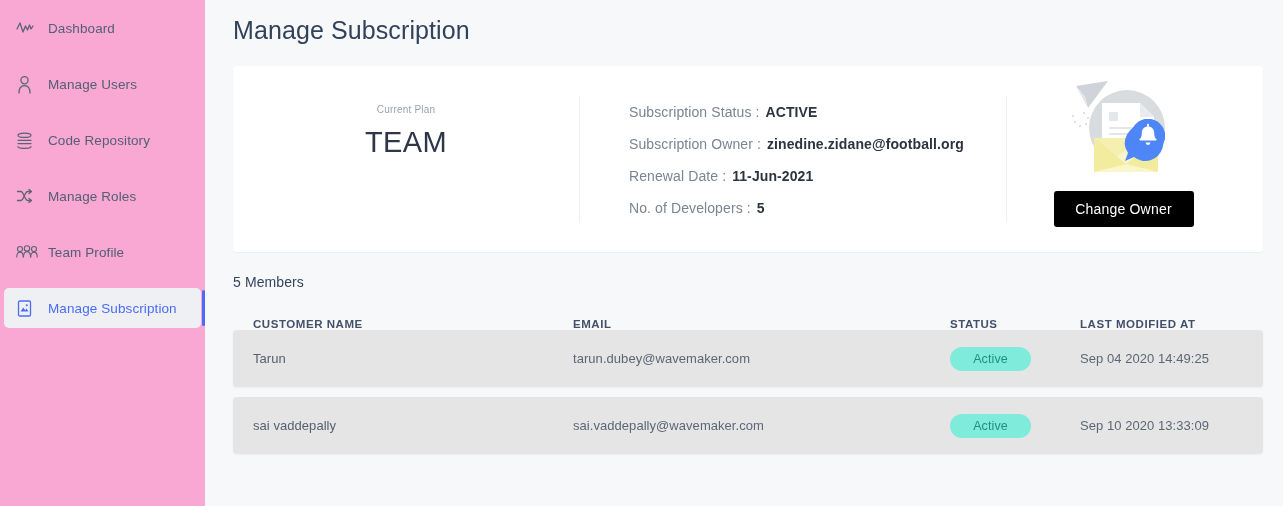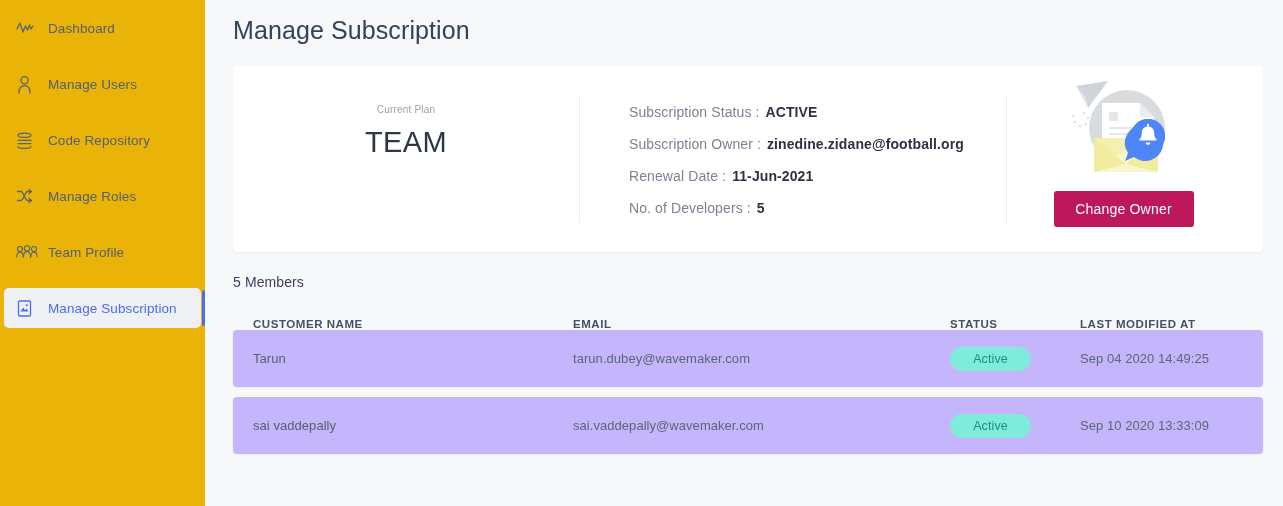--- a/index.html
+++ b/index.html
@@ -18,21 +18,21 @@
     display: flex;
     width: 1283px;
     height: 506px;
   }
 
   
   .sidebar {
     width: 205px;
     min-width: 205px;
     height: 506px;
-    background: #eab308;
+    background: #f9a8d4;
     padding-top: 8px;
     position: relative;
     z-index: 3;
   }
   .nav-item {
     position: relative;
     display: flex;
     align-items: center;
     height: 40px;
     margin: 0 4px 16px 4px;
@@ -164,21 +164,21 @@
     align-items: center;
   }
   .illustration {
     margin-top: 6px;
   }
   .change-owner-btn {
     position: absolute;
     top: 125px;
     width: 140px;
     height: 36px;
-    background: #be185d;
+    background: #000000;
     color: #fff;
     border: none;
     border-radius: 3px;
     font-family: "Liberation Sans", sans-serif;
     font-size: 14px;
     cursor: pointer;
     letter-spacing: .2px;
   }
 
   
@@ -206,21 +206,21 @@
   }
   .col-name   { width: 320px; min-width: 320px; }
   .col-email  { width: 377px; min-width: 377px; }
   .col-status { width: 130px; min-width: 130px; }
   .col-mod    { width: 190px; min-width: 190px; }
 
   .trow {
     display: flex;
     align-items: center;
     height: 57px;
-    background: #c4b5fd;
+    background: #e5e5e5;
     border-radius: 4px;
     padding: 0 20px;
     margin-bottom: 10px;
     box-shadow: 0 1px 2px rgba(60,70,90,.05);
   }
   .cell {
     font-size: 13px;
     color: #5c6775;
     letter-spacing: .05px;
   }

